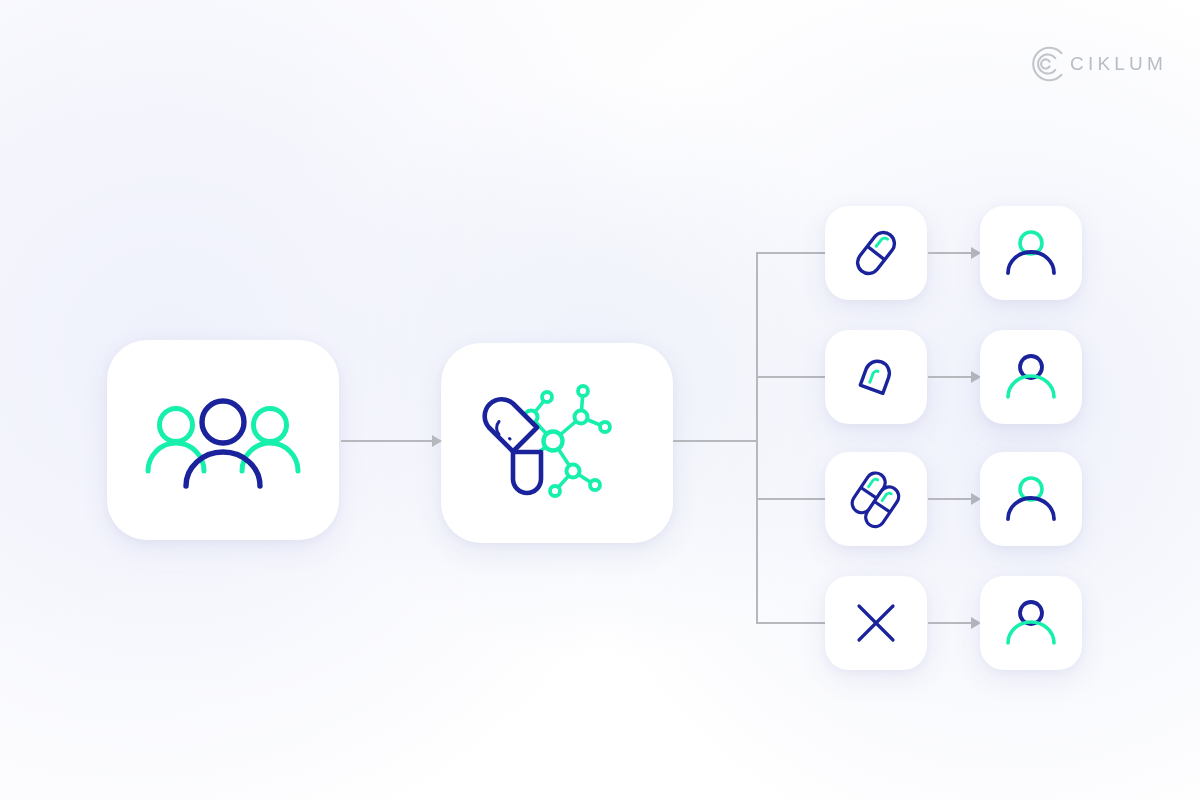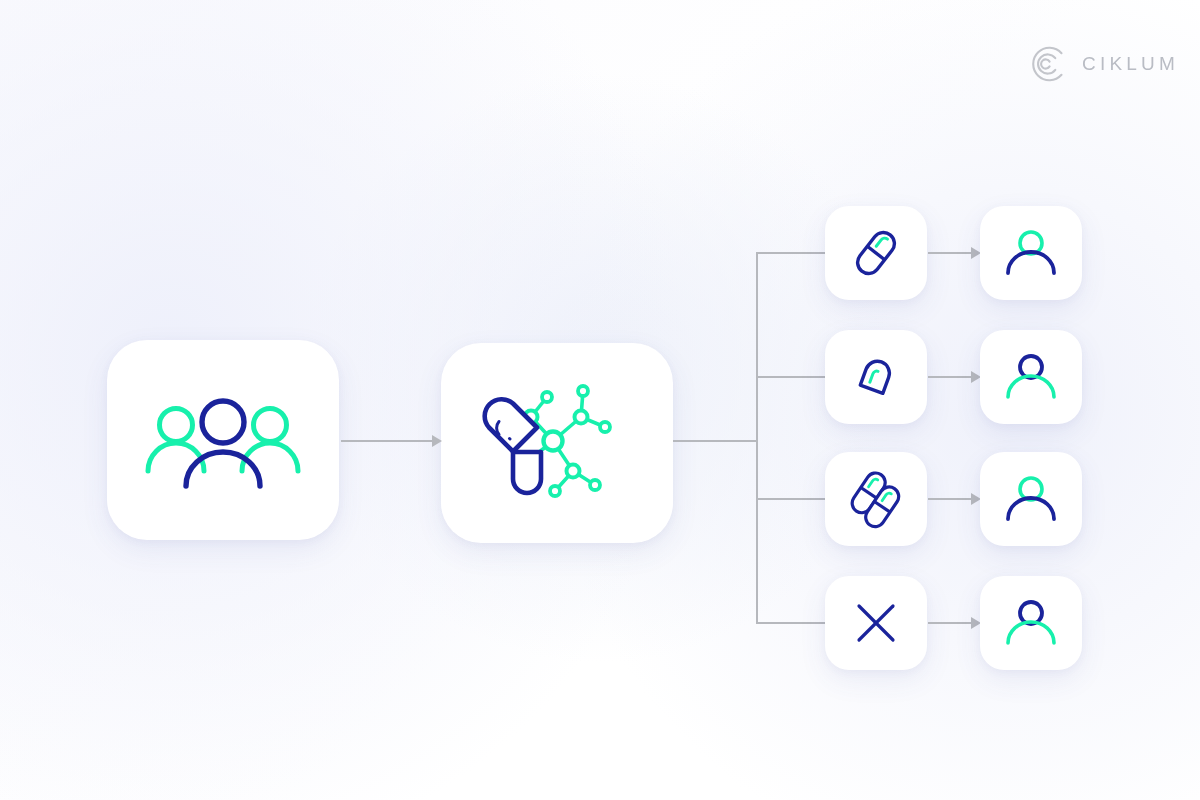--- a/index.html
+++ b/index.html
@@ -25,21 +25,21 @@
       linear-gradient(135deg, #fbfbfe 0%, #ffffff 55%, #ffffff 100%);
   }
 
   
   #brand {
     position: absolute;
     top: 44px;
     left: 1028px;
     display: flex;
     align-items: center;
-    gap: 14px;
+    gap: 2px;
   }
   #brand .wordmark {
     font-size: 19px;
     letter-spacing: 4.2px;
     color: #b9bcc4;
     font-weight: 400;
   }
 
   
   .card {

